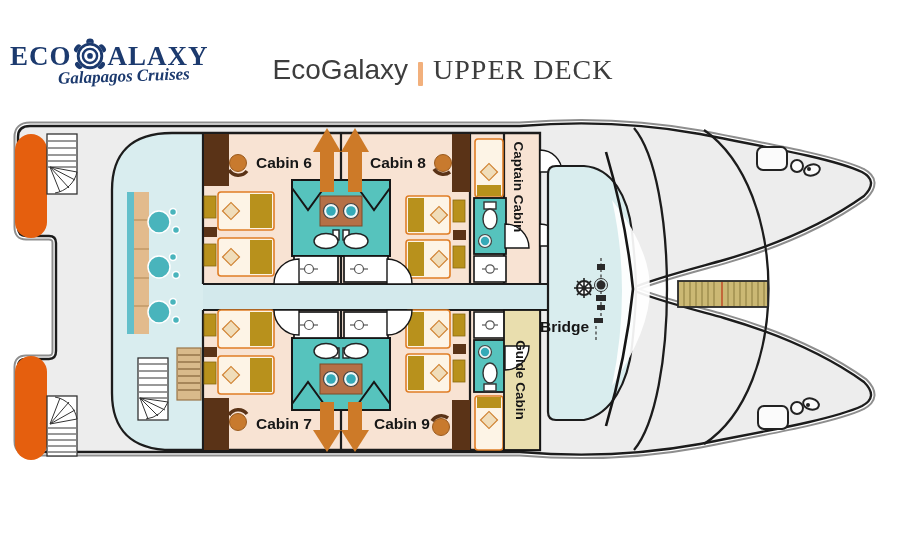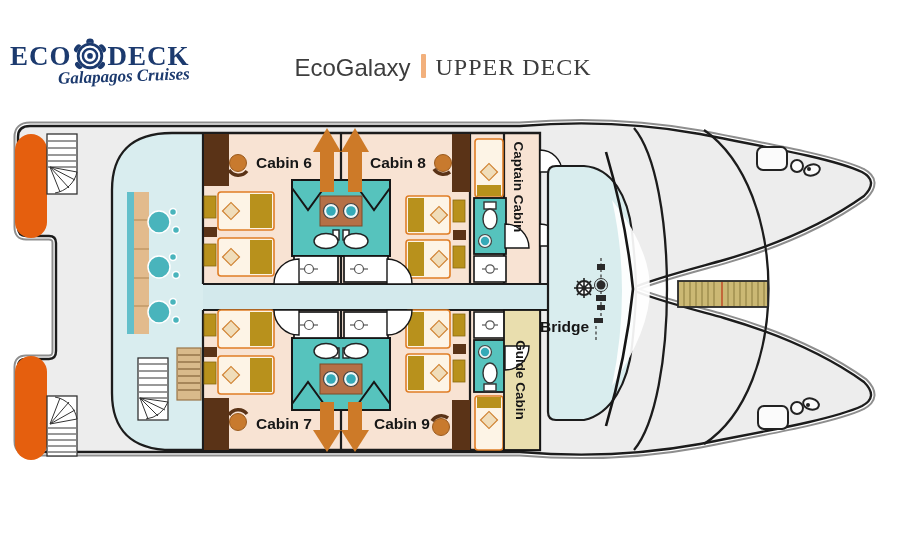--- a/index.html
+++ b/index.html
@@ -5,22 +5,22 @@
   html,body{margin:0;padding:0;background:#fff;}
   #stage{position:relative;width:900px;height:533px;background:#ffffff;overflow:hidden;
          font-family:"Liberation Sans",sans-serif;}
   
   .logo{position:absolute;top:36px;left:10px;color:#1c3a6e;width:210px;}
   .logo-row{display:flex;align-items:flex-end;font-family:"Liberation Serif",serif;
             font-weight:bold;font-size:27px;letter-spacing:1px;line-height:1;}
   .logo-row svg{margin:0 1px;position:relative;top:2px;}
   .logo-tagline{font-family:"Liberation Serif",serif;font-style:italic;font-weight:bold;
             font-size:17px;margin-top:-4px;margin-left:48px;transform:rotate(-2deg);}
-  .title{position:absolute;top:54px;left:0;width:886px;display:flex;align-items:flex-start;
-         justify-content:center;gap:10px;font-size:24px;color:#3d3d3d;}
+  .title{position:absolute;top:54px;left:0;width:886px;display:flex;align-items:flex-end;
+         justify-content:center;gap:10px;font-size:28px;color:#3d3d3d;}
   .title .brand{font-weight:500;}
   .title .bar{display:inline-block;width:5px;height:24px;background:#f2b07c;border-radius:1px;}
   .title .deck{font-weight:500;letter-spacing:1px;font-family:Liberation Serif, serif;}
   
   #plan{position:absolute;left:0;top:0;}
   text{font-family:"Liberation Sans",sans-serif;}
   .room-label{font-weight:bold;font-size:15.5px;fill:#161616;}
   .room-label-sm{font-weight:bold;font-size:13.5px;fill:#161616;}
 </style>
 </head>
@@ -37,21 +37,21 @@
           <ellipse cx="5" cy="11" rx="3.2" ry="4.6" transform="rotate(40 5 11)"></ellipse>
           <ellipse cx="31" cy="11" rx="3.2" ry="4.6" transform="rotate(-40 31 11)"></ellipse>
           <ellipse cx="6" cy="29" rx="3" ry="4.4" transform="rotate(-45 6 29)"></ellipse>
           <ellipse cx="30" cy="29" rx="3" ry="4.4" transform="rotate(45 30 29)"></ellipse>
         </g>
         <circle cx="18" cy="19" r="14" fill="#ffffff"></circle>
         <circle cx="18" cy="19" r="12.5" fill="none" stroke="#1c3a6e" stroke-width="3"></circle>
         <circle cx="18" cy="19" r="7.5" fill="none" stroke="#1c3a6e" stroke-width="2.6"></circle>
         <circle cx="18" cy="19" r="3" fill="#1c3a6e"></circle>
       </svg>
-      <span>DECK</span>
+      <span>ALAXY</span>
     </div>
     <div class="logo-tagline">Galapagos Cruises</div>
   </div>
 
   <div class="title">
     <span class="brand">EcoGalaxy</span>
     <span class="bar"></span>
     <span class="deck">UPPER DECK</span>
   </div>
 

